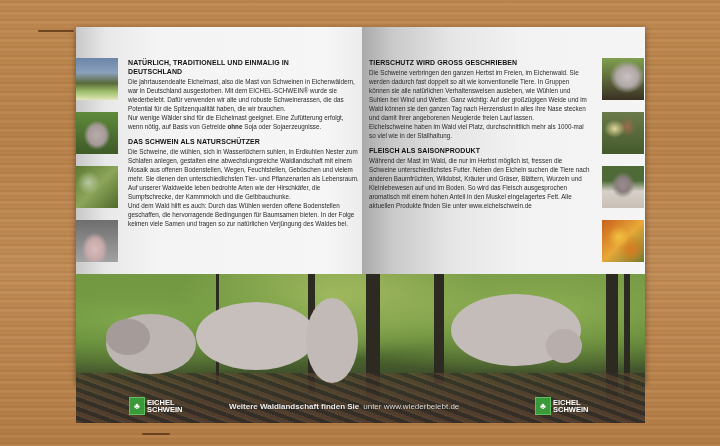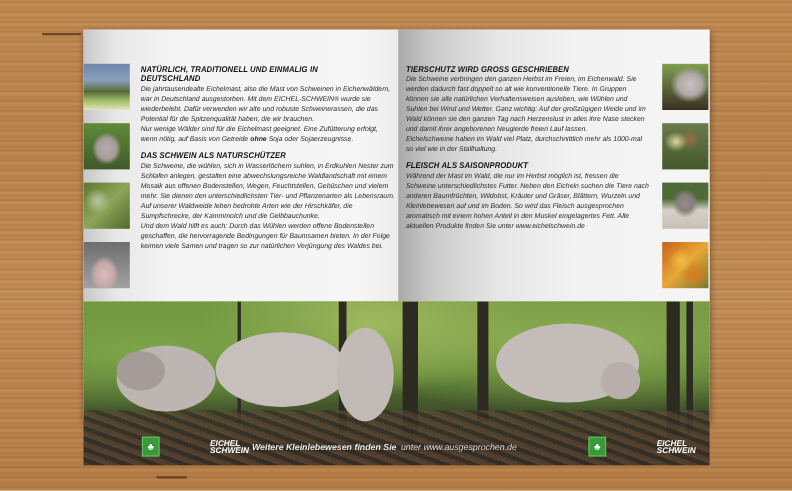--- a/index.html
+++ b/index.html
@@ -8,22 +8,21 @@
     font-family:"Liberation Sans", sans-serif;
     background:
       repeating-linear-gradient(180deg, rgba(120,70,25,0.0) 0px, rgba(120,70,25,0.18) 2px, rgba(255,230,180,0.08) 4px, rgba(120,70,25,0.10) 7px, rgba(120,70,25,0.0) 9px),
       linear-gradient(180deg, #c08a52 0%, #b9834c 30%, #c28d57 60%, #b47d47 100%);
   }
   .knot { position:absolute; height:2px; background:#5a3415; border-radius:2px; opacity:0.8; }
 
   .brochure {
     position:absolute; left:76px; top:27px; width:569px; height:356px;
     box-shadow: 0 2px 6px rgba(0,0,0,0.45);
-    background:#fef9c3;
-    font-style:italic;
+    background:#86efac;
   }
   .page-left {
     position:absolute; left:0; top:0; width:286px; height:247px;
     background: linear-gradient(90deg, #c8c8c8 0px, #e8e8e8 30px, #f4f4f4 80px, #f6f6f6 250px, #ececec 286px);
   }
   .page-right {
     position:absolute; left:286px; top:0; width:283px; height:247px;
     background: linear-gradient(90deg, #a9a9a9 0px, #c9c9c9 30px, #e6e6e6 90px, #f2f2f2 160px, #f5f5f5 283px);
   }
   .thumb {
@@ -57,21 +56,21 @@
   }
   .pig { position:absolute; background:#bdb5b2; border-radius:50%; }
   .footer-bar { position:absolute; left:0; bottom:0; width:569px; height:34px; }
   .logo {
     position:absolute; display:flex; align-items:center; gap:2px;
   }
   .logo-mark {
     width:14px; height:16px; background:#3a9a3a; border:1px solid #5fc05f;
     display:flex; align-items:center; justify-content:center; color:#fff; font-size:9px;
   }
-  .logo-text { color:#fff; font-weight:bold; font-size:7.5px; line-height:7.5px;margin-left:44px; }
+  .logo-text { color:#fff; font-weight:bold; font-size:7.5px; line-height:7.5px; }
   .footer-text {
     position:absolute; left:153px; top:13px; color:#eee; font-size:8px; font-weight:bold;
     text-shadow:0 0 2px rgba(0,0,0,0.8);
   }
   .footer-text .url { font-weight:normal; color:#ddd; margin-left:4px; }
 </style>
 </head>
 <body>
 
 <div class="knot" style="left:38px;top:30px;width:36px;"></div>
@@ -132,21 +131,21 @@
 
     <div class="footer-bar">
       <div class="logo" style="left:53px;top:8px;">
         <div class="logo-mark">♣</div>
         <div class="logo-text">
           <div>EICHEL</div>
           <div>SCHWEIN</div>
         </div>
       </div>
       <div class="footer-text">
-        <span>Weitere Kleinlebewesen finden Sie</span><span class="url">unter www.ausgesprochen.de</span>
+        <span>Weitere Waldlandschaft finden Sie</span><span class="url">unter www.wiederbelebt.de</span>
       </div>
       <div class="logo" style="left:459px;top:8px;">
         <div class="logo-mark">♣</div>
         <div class="logo-text">
           <div>EICHEL</div>
           <div>SCHWEIN</div>
         </div>
       </div>
     </div>
   </div>

